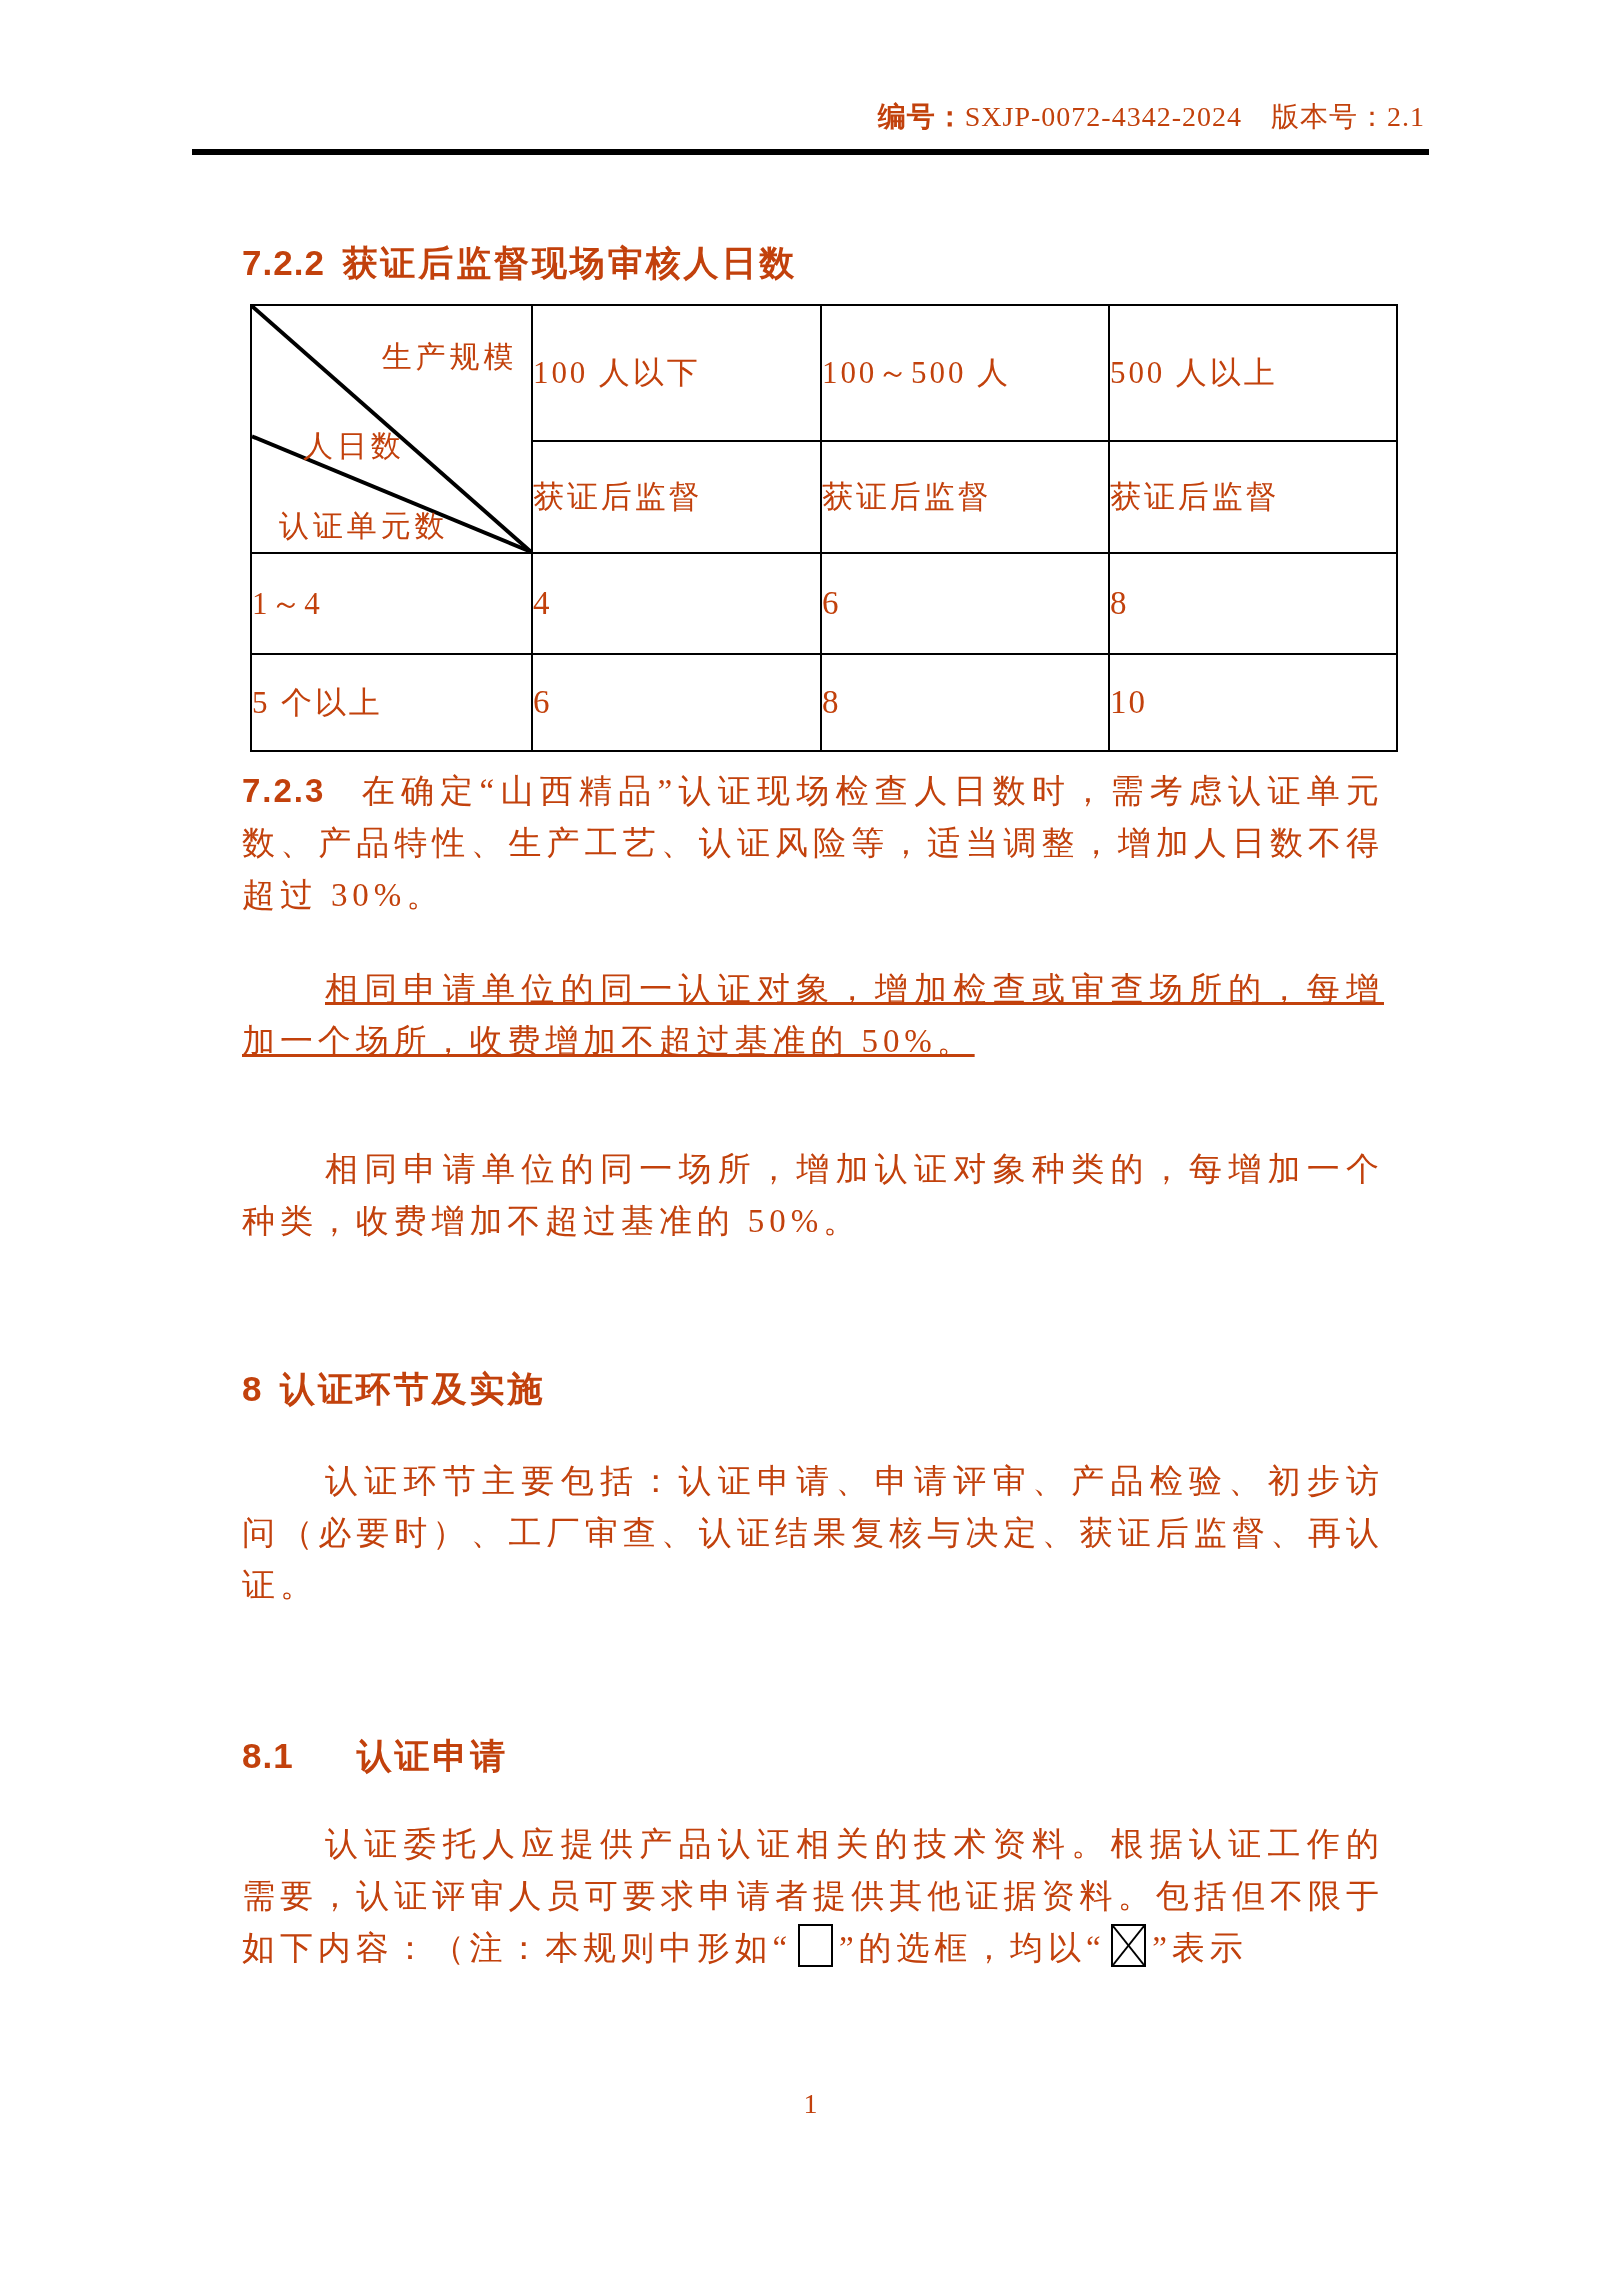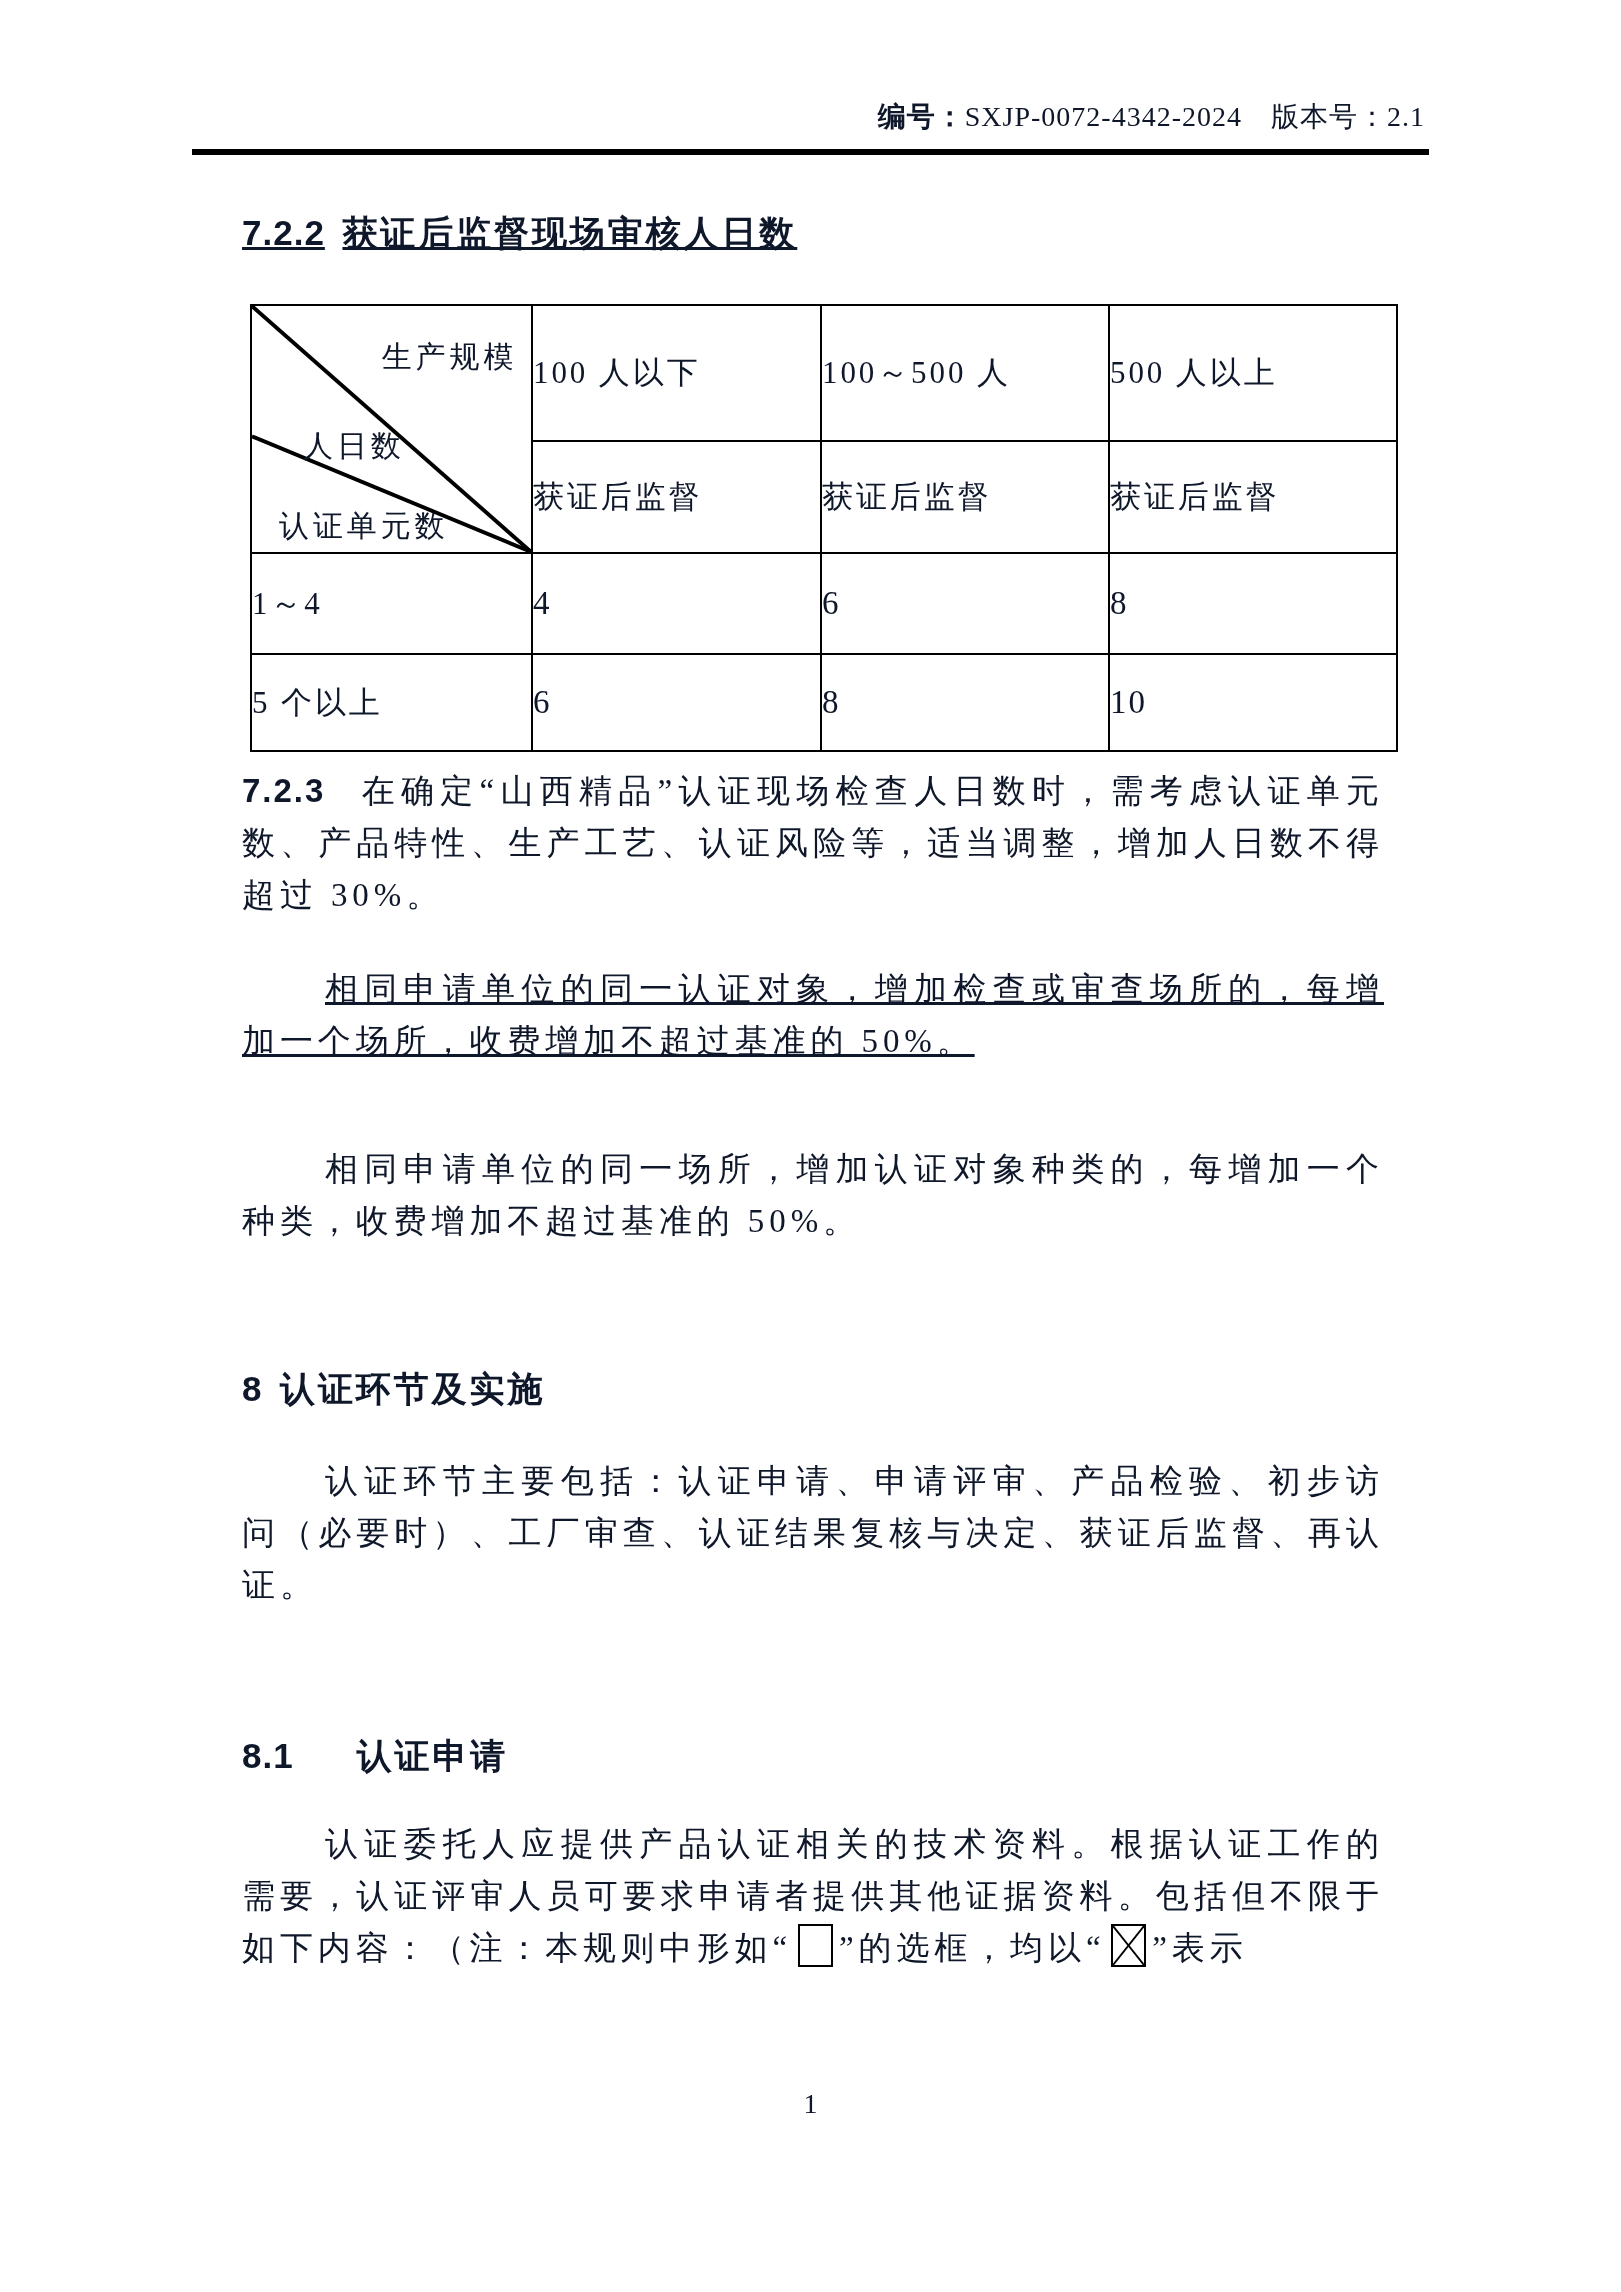--- a/index.html
+++ b/index.html
@@ -1,21 +1,21 @@
 <!DOCTYPE html>
 <html><head>
 <meta charset="utf-8">
 <style>
   html, body { margin: 0; padding: 0; background: #ffffff; }
   .page {
     position: relative;
     width: 1621px;
     height: 2293px;
     background: #ffffff;
-    color: #0f172a;
+    color: #c2410c;
     font-family: "Liberation Serif", "DejaVu Serif", serif;
     overflow: hidden;
   }
   
   .doc-header {
     position: absolute;
     top: 98px;
     right: 196px;
     font-size: 28px;
     letter-spacing: 1px;
@@ -37,21 +37,21 @@
   
   .heading {
     position: absolute;
     left: 242px;
     font-family: "Liberation Sans", "DejaVu Sans", sans-serif;
     font-weight: bold;
     font-size: 35px;
     letter-spacing: 2.9px;
     white-space: nowrap;
   }
-  .h-722 { top: 210px; text-decoration: underline; }
+  .h-722 { top: 240px; }
   .h-8   { top: 1366px; }
   .h-81  { top: 1733px; }
   .h-81 .sec-num { margin-right: 63px; letter-spacing: 1px; }
   .h-722 .sec-num, .h-8 .sec-num { margin-right: 17.6px; letter-spacing: 1px; }
   
   .audit-table {
     position: absolute;
     top: 304px;
     left: 250px;
     width: 1147px;

